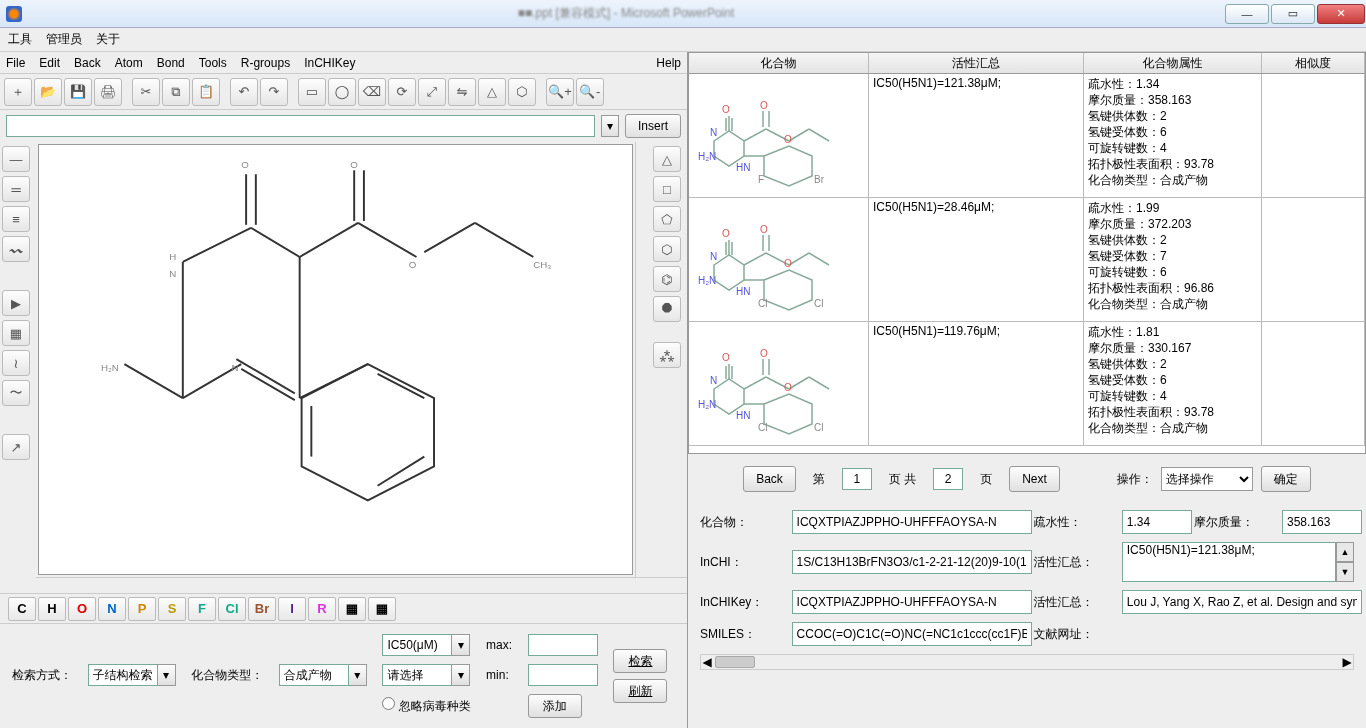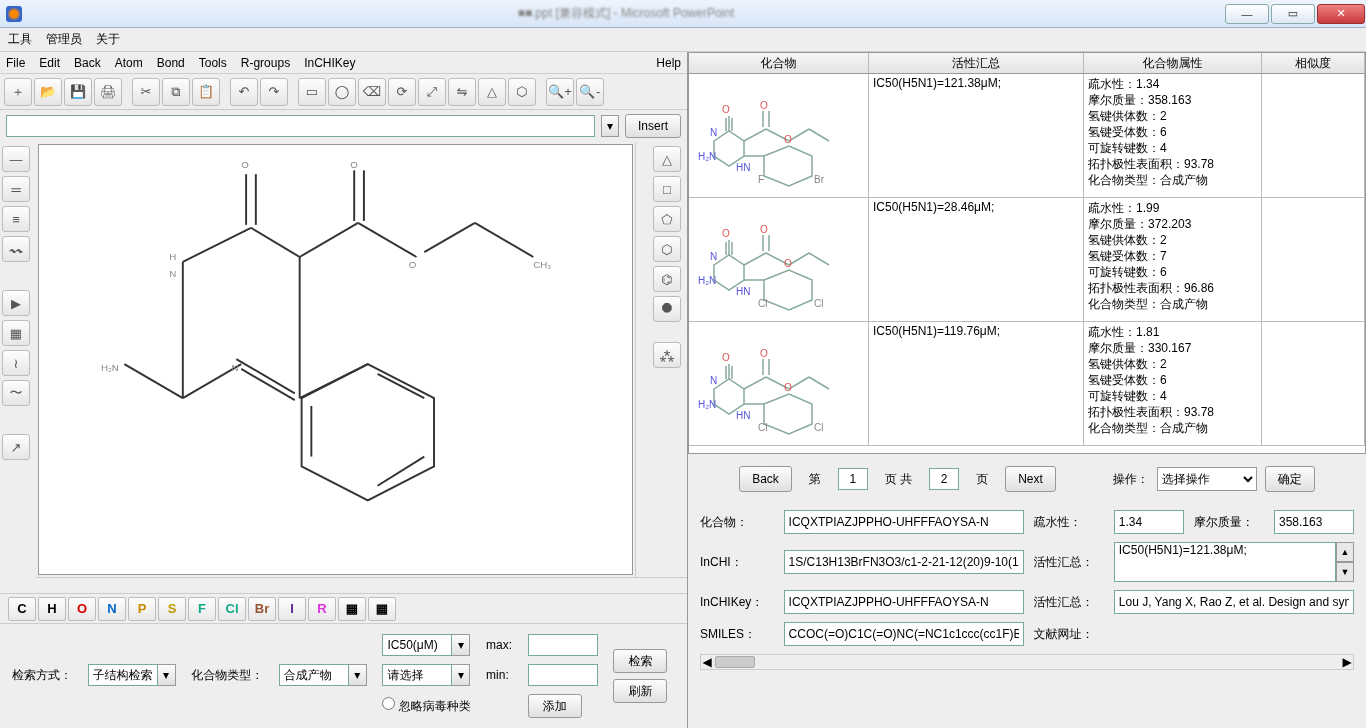--- a/index.html
+++ b/index.html
@@ -45,44 +45,44 @@
 .abtn { width:28px; height:24px; border:1px solid #bbb; background:linear-gradient(#fdfdfd,#e8e8e8); border-radius:2px; display:flex;align-items:center;justify-content:center; font-weight:bold; font-size:13px;}
 .abtn.O{color:#d00;} .abtn.N{color:#06c;} .abtn.P{color:#c80;} .abtn.S{color:#b90;} .abtn.F{color:#1a8;} .abtn.Cl{color:#1a8;} .abtn.Br{color:#953;} .abtn.I{color:#529;} .abtn.R{color:#d3d;}
 
 .searchpane { padding:10px 12px; display:grid; grid-template-columns: auto 100px auto 100px auto 100px auto auto; gap:8px 8px; align-items:center; border-top:1px solid #ccc;}
 .searchpane label { color:#000; white-space:nowrap;}
 .searchpane select, .searchpane input[type=text] { height:22px; border:1px solid #7a9; background:#fff; padding:0 4px;}
 .searchpane .combo { display:flex;}
 .searchpane .combo input { width:70px;}
 .searchpane .combo .dropbtn{width:18px; border-left:none;}
 .searchpane .rbtns { display:flex; flex-direction:column; gap:6px;}
-.searchpane .rbtns .btn { width:54px; justify-content:center;}
+.searchpane .rbtns .btn { width:54px; justify-content:center;text-decoration:underline;}
 
 
 .rtable-head { display:flex; background:linear-gradient(#f5f5f5,#e4e4e4); border:1px solid #999; height:22px;}
 .rtable-head div { border-right:1px solid #bbb; display:flex;align-items:center;justify-content:center; font-size:12px;font-family:Liberation Mono, monospace;}
 .col-comp{width:180px;} .col-act{width:215px;} .col-prop{width:178px;} .col-sim{flex:1;}
 .rtable-body { height: 380px; overflow-y:auto; border:1px solid #999; border-top:none; background:#fff;}
 .rrow { display:flex; border-bottom:1px solid #bbb; min-height:124px;}
 .rrow > div { border-right:1px solid #bbb; padding:2px 4px; font-size:12px;}
 .rrow .thumb { width:180px; display:flex;align-items:center;justify-content:center; background:#fff;}
 .rrow .act{width:215px;} .rrow .prop{width:178px; line-height:16px; white-space:nowrap;} .rrow .sim{flex:1;}
 
 .mini-mol { width:170px; height:110px; position:relative; }
 .mini-mol svg { width:100%; height:100%; }
 
 .pager { display:flex; align-items:center; justify-content:center; gap:17px; padding:12px 8px;}
 .pager input { width:30px; height:22px; border:1px solid #7a9; text-align:center;}
 .pager .btn{height:26px;}
 .opsel { display:flex; align-items:center; gap:8px; margin-left:40px;}
-.opsel select{height:24px; width:100px; border:1px solid #999; background:#fff;}
+.opsel select{height:24px; width:92px; border:1px solid #999; background:#fff;}
 
 .detailgrid { display:grid; grid-template-columns: auto 240px auto 70px auto 80px; gap:8px 10px; padding:6px 12px; align-items:center;}
 .detailgrid label { white-space:nowrap;}
-.detailgrid input, .detailgrid textarea { height:24px; border:1px solid #7a9; background:#fff; padding:0 4px; width:100%;}
+.detailgrid input, .detailgrid textarea { height:24px; border:1px solid #7a9; background:#fff; padding:0 4px; width:100%;margin-left:8px;}
 .txarea { display:flex; align-items:stretch;}
 .txarea textarea{height:40px; flex:1; resize:none; font-family:inherit;}
 .txarea .scrbtns{width:18px; display:flex;flex-direction:column;}
 .txarea .scrbtns div{flex:1;border:1px solid #999;background:#e8e8e8;display:flex;align-items:center;justify-content:center;font-size:9px;}
 
 svg .b{stroke:#8a9;stroke-width:1.5;fill:none;}
 svg text{font:10px Arial; fill:#888;}
 svg text.O{fill:#d55;} svg text.N{fill:#55d;} svg text.X{fill:#888;}
 
 

